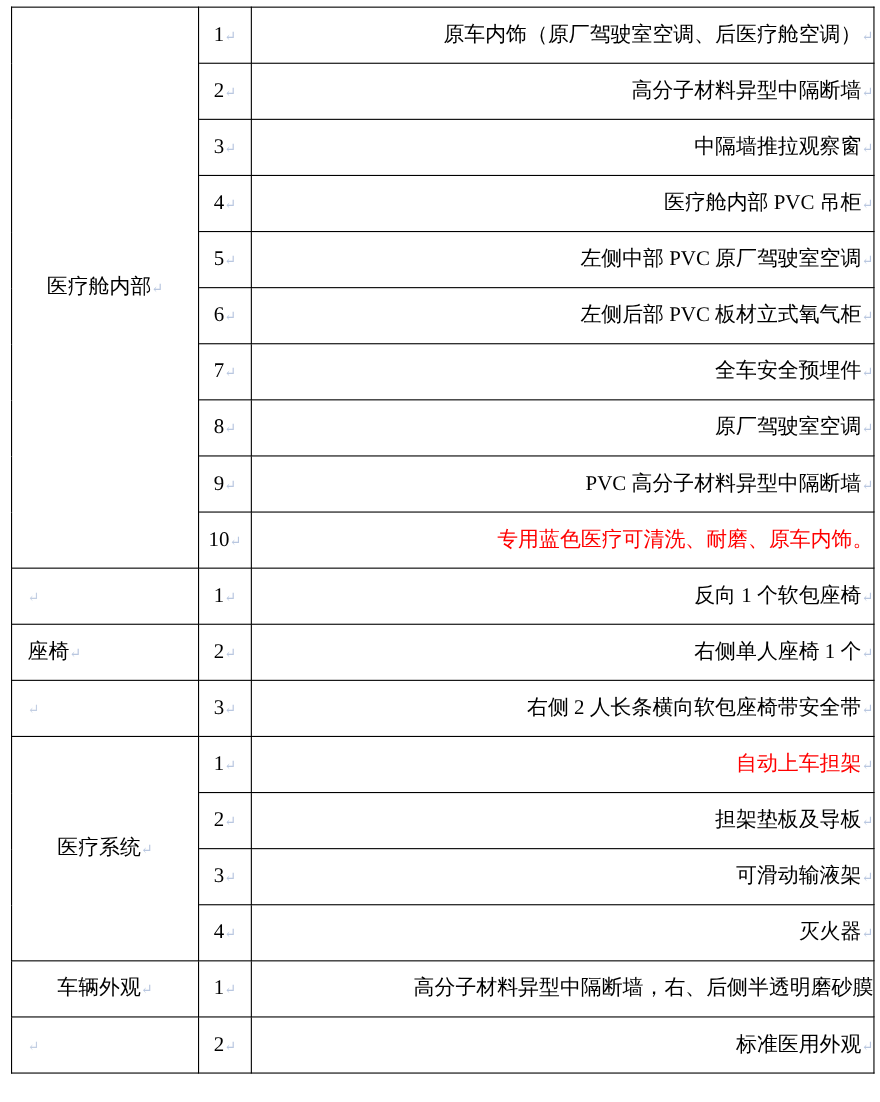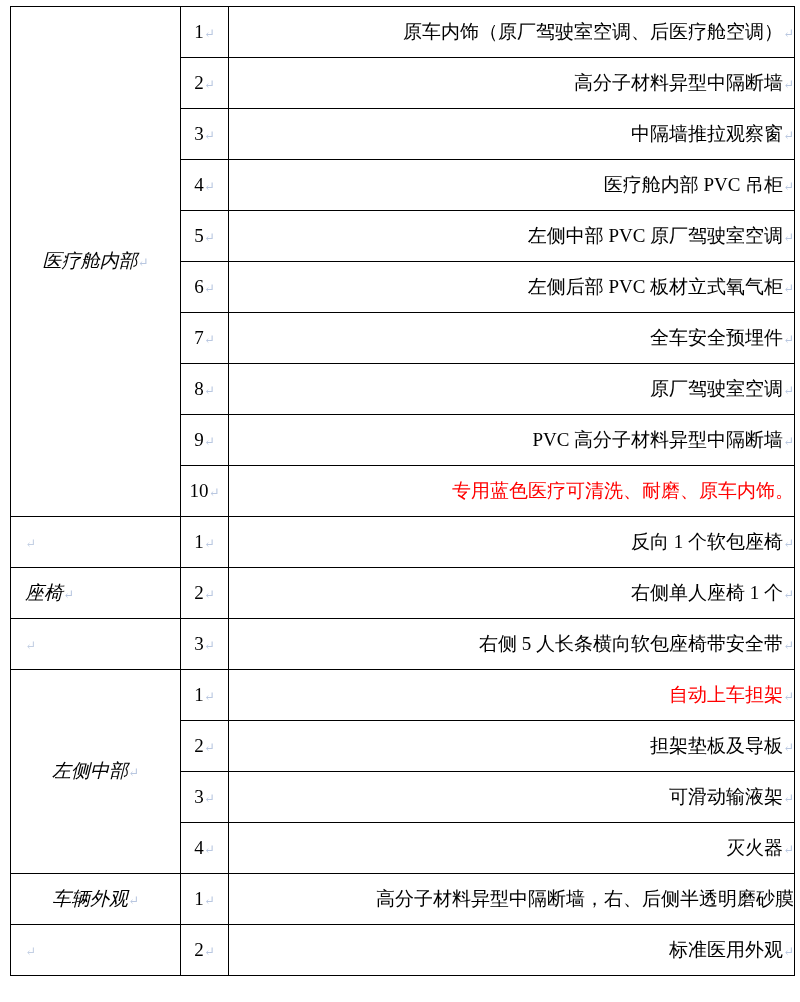--- a/index.html
+++ b/index.html
@@ -35,21 +35,20 @@
   }
   .col-group { width: 170px; }
   .col-num { width: 48px; }
   .col-item { width: 566px; }
 
   .cell-group {
     text-align: center;
     font-size: 19px;
     line-height: 1.3;
     padding: 2px 4px;
-    font-style: italic;
   }
   .cell-num {
     text-align: center;
     font-size: 19px;
     padding: 2px 2px;
   }
   .cell-item {
     text-align: right;
     font-size: 19px;
     padding: 2px 8px 2px 10px;
@@ -132,25 +131,25 @@
         <td class="cell-item"><span>反向 1 个软包座椅</span><span class="mark">↵</span></td>
       </tr>
       <tr>
         <td class="cell-group blank"><span>座椅</span><span class="mark">↵</span></td>
         <td class="cell-num"><span>2</span><span class="mark">↵</span></td>
         <td class="cell-item"><span>右侧单人座椅 1 个</span><span class="mark">↵</span></td>
       </tr>
       <tr>
         <td class="cell-group blank"><span class="blank-mark">↵</span></td>
         <td class="cell-num"><span>3</span><span class="mark">↵</span></td>
-        <td class="cell-item"><span>右侧 5 人长条横向软包座椅带安全带</span><span class="mark">↵</span></td>
+        <td class="cell-item"><span>右侧 2 人长条横向软包座椅带安全带</span><span class="mark">↵</span></td>
       </tr>
 
       <tr>
-        <td class="cell-group" rowspan="4"><span>左侧中部</span><span class="mark">↵</span></td>
+        <td class="cell-group" rowspan="4"><span>医疗系统</span><span class="mark">↵</span></td>
         <td class="cell-num"><span>1</span><span class="mark">↵</span></td>
         <td class="cell-item red"><span>自动上车担架</span><span class="mark">↵</span></td>
       </tr>
       <tr>
         <td class="cell-num"><span>2</span><span class="mark">↵</span></td>
         <td class="cell-item"><span>担架垫板及导板</span><span class="mark">↵</span></td>
       </tr>
       <tr>
         <td class="cell-num"><span>3</span><span class="mark">↵</span></td>
         <td class="cell-item"><span>可滑动输液架</span><span class="mark">↵</span></td>

